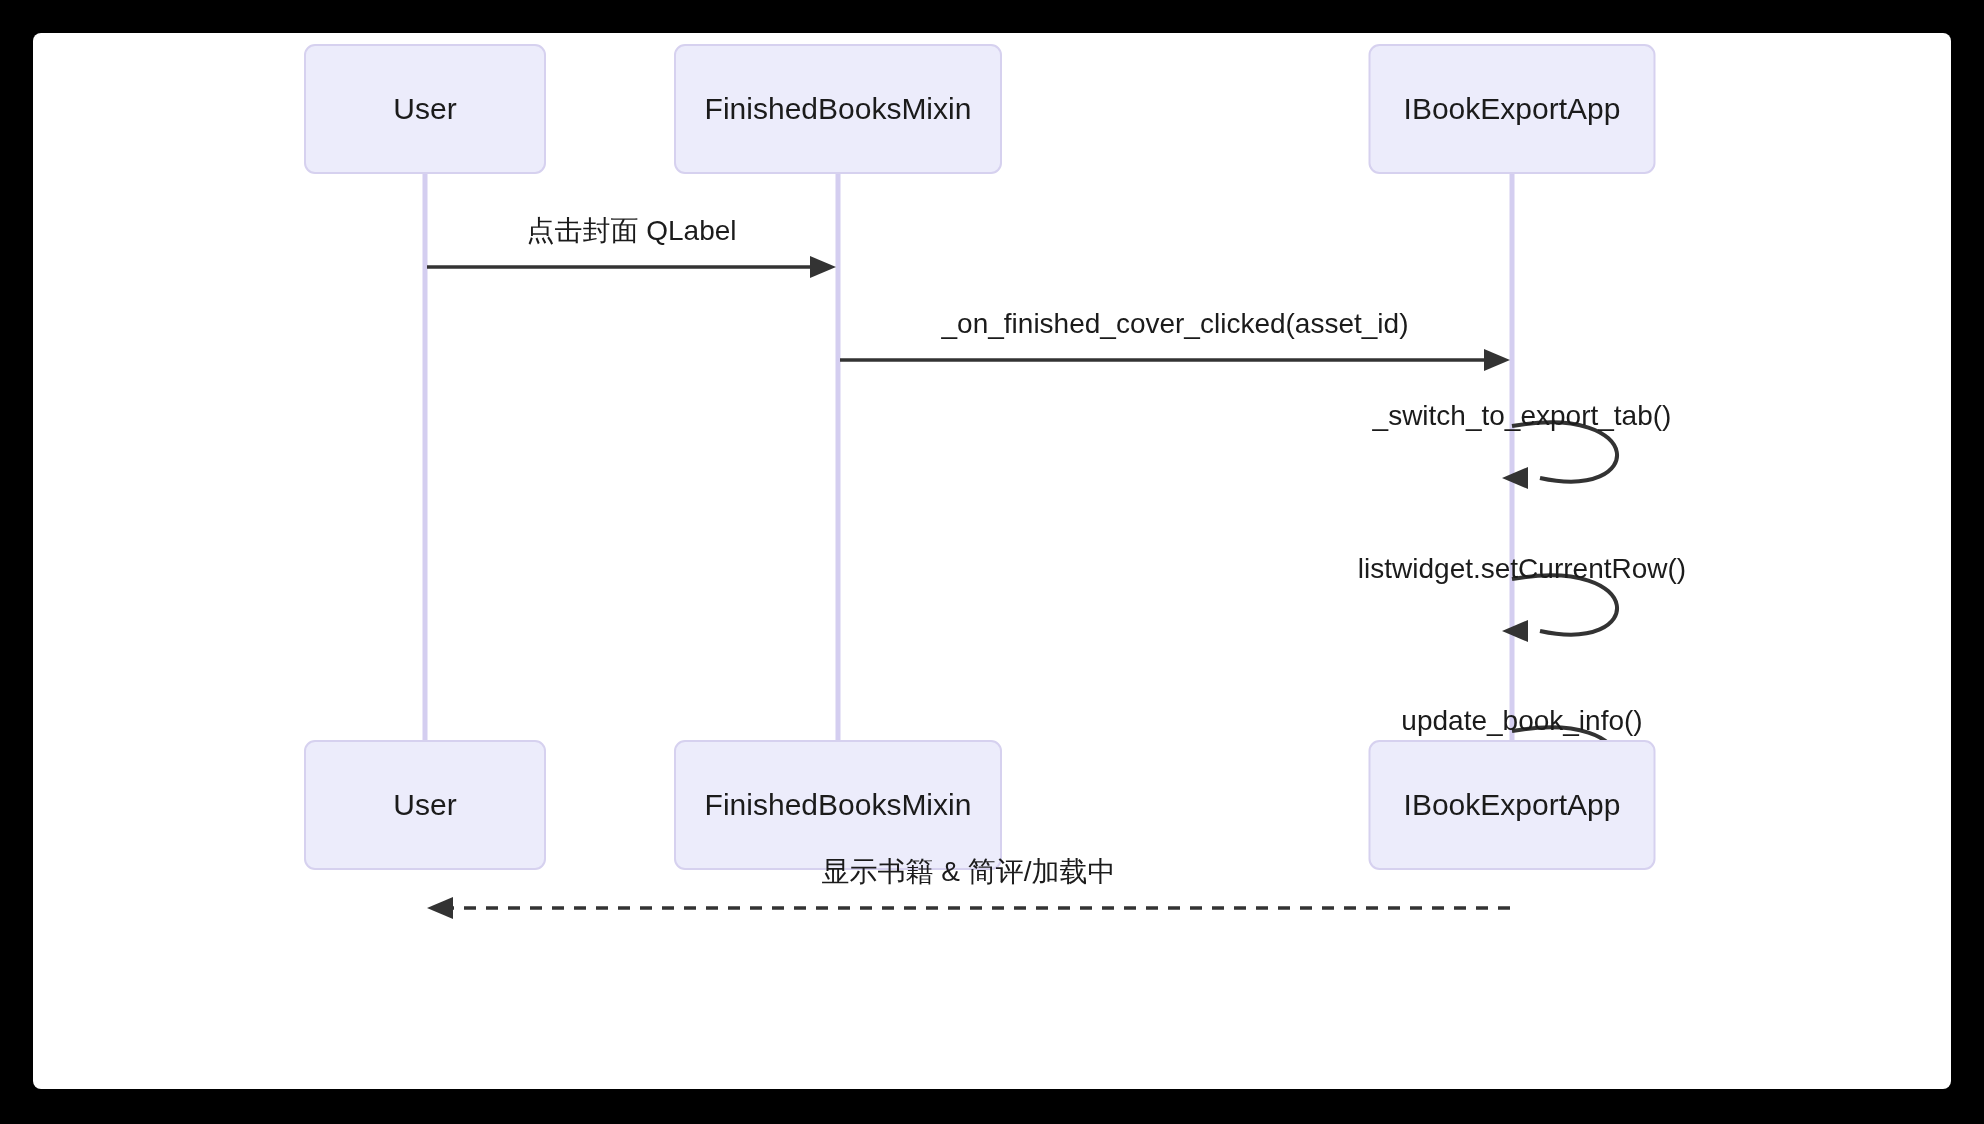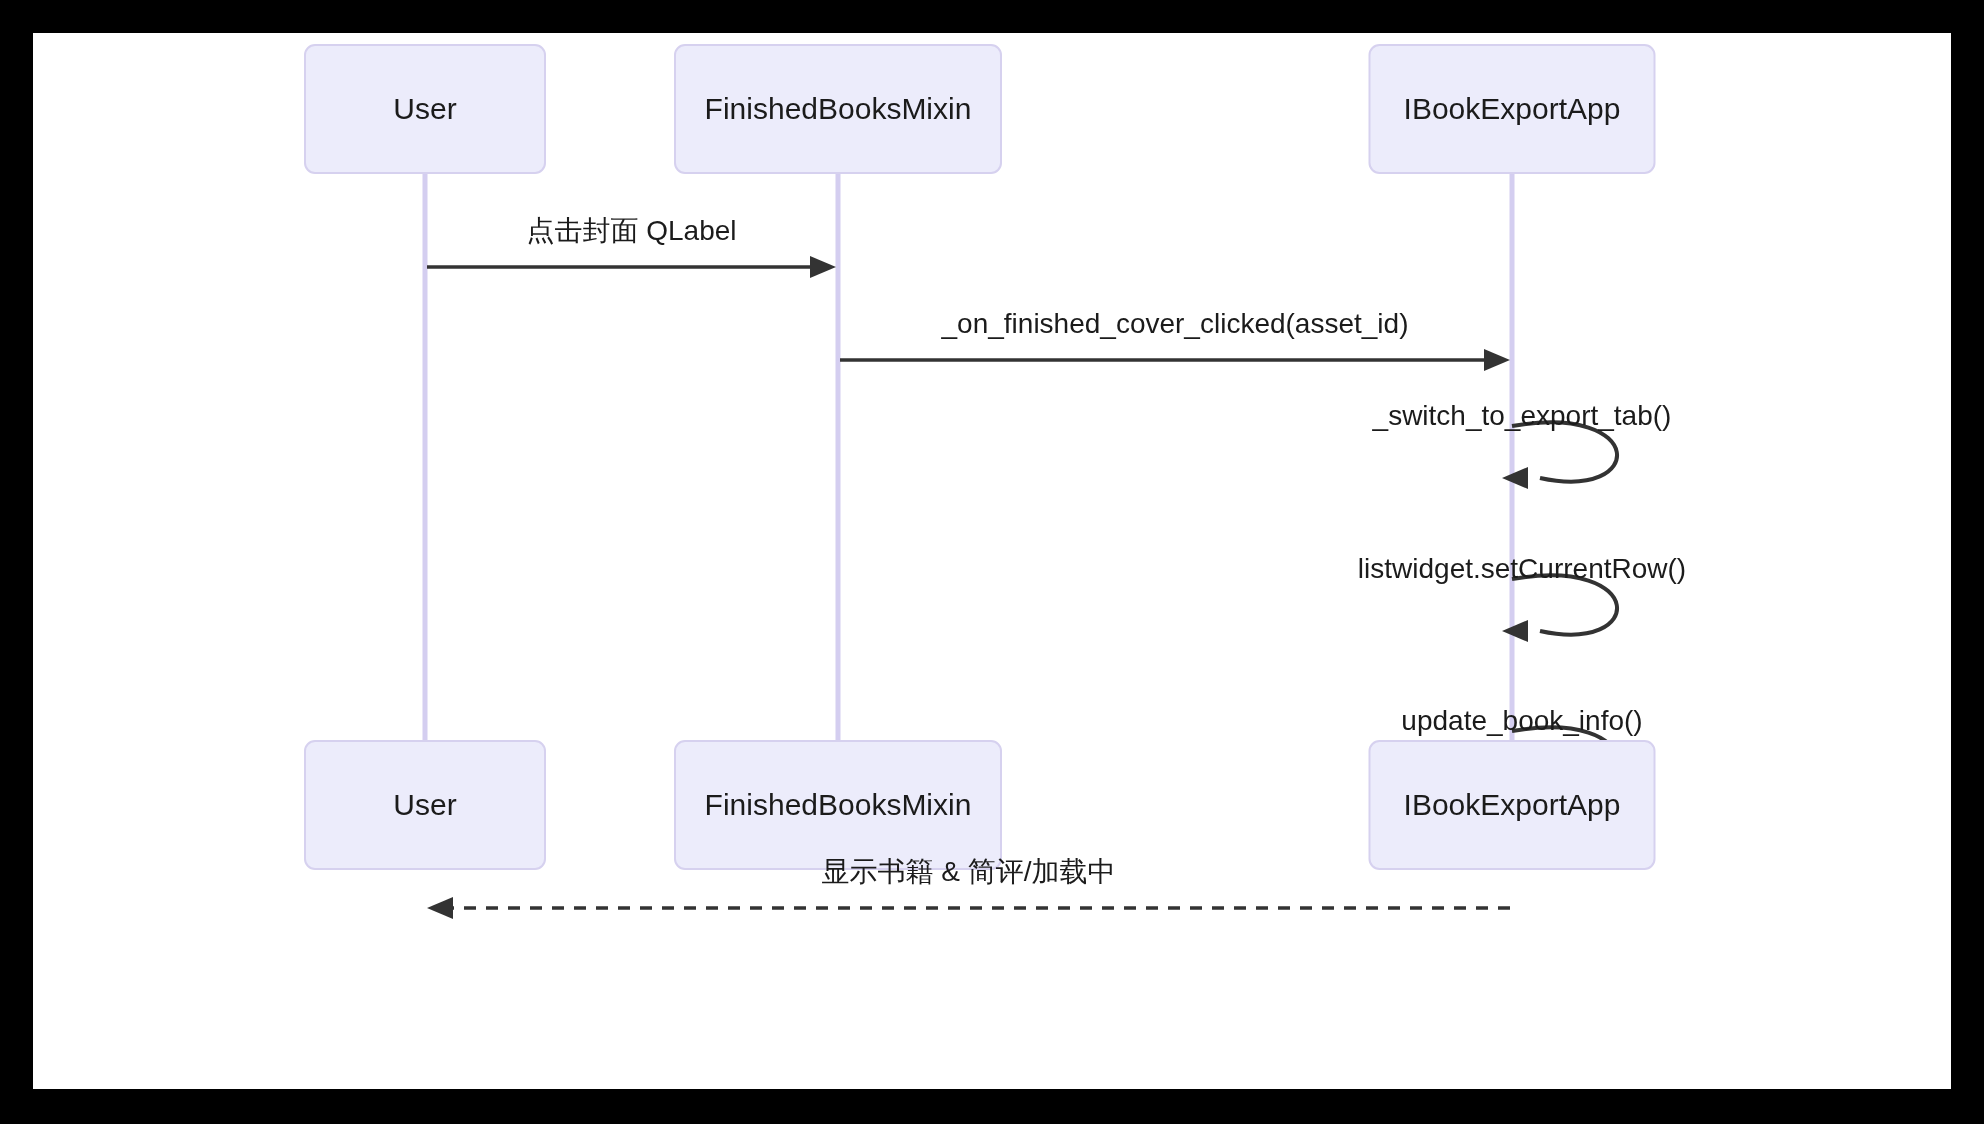--- a/index.html
+++ b/index.html
@@ -14,21 +14,21 @@
     font-family: "Liberation Sans", "DejaVu Sans", sans-serif;
     overflow: hidden;
   }
   #diagram-canvas {
     position: absolute;
     left: 33px;
     top: 33px;
     width: 1918px;
     height: 1056px;
     background: #ffffff;
-    border-radius: 0;
+    border-radius: 8px;
     overflow: hidden;
   }
   #diagram-svg {
     position: absolute;
     left: 0;
     top: 0;
     display: block;
   }
   .actor-box-rect {
     fill: #ececfb;

